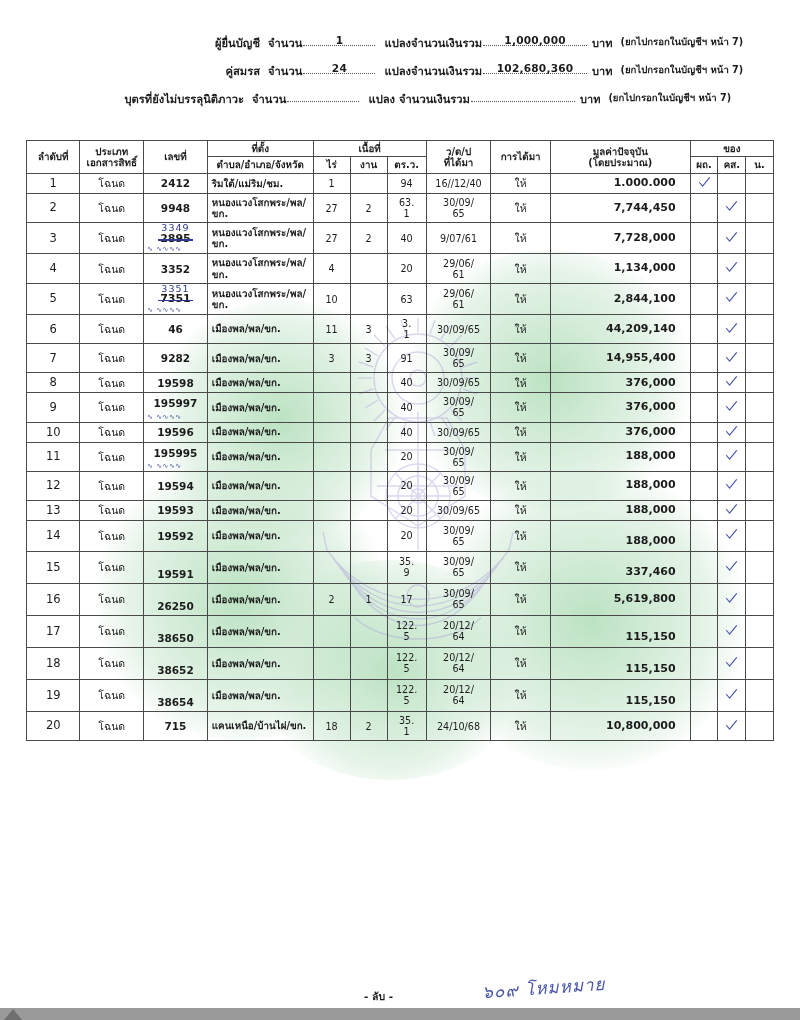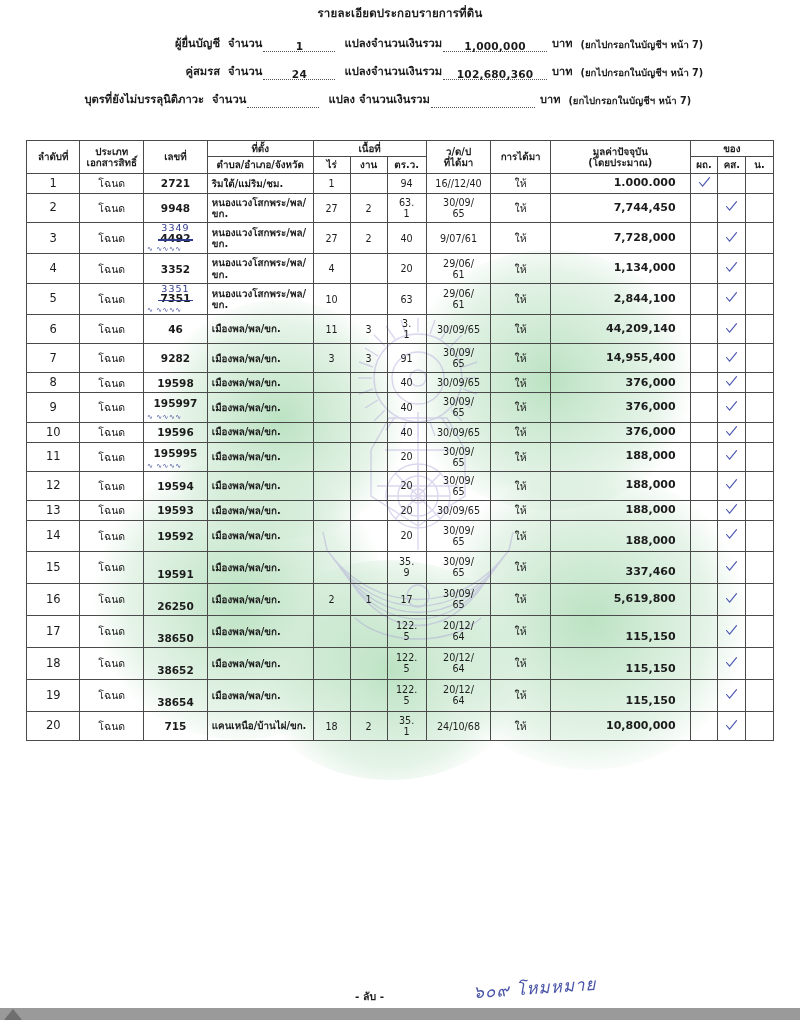--- a/index.html
+++ b/index.html
@@ -46,23 +46,24 @@
     font-size:11.5px;font-weight:bold;
     letter-spacing:.2px;
     z-index:3;
   }
   .hdr-lines{
     position:absolute;left:0;right:0;top:34px;
     z-index:3;
     font-size:11px;
   }
   .hdr-row{
-    display:flex;align-items:flex-end;
+    display:flex;align-items:flex-start;
     margin-bottom:10px;
     padding-left:60px;
+    margin-left:40px;
   }
   .hdr-label{
     width:160px;text-align:right;
     font-weight:bold;font-size:11.2px;
     white-space:nowrap;
   }
   .hdr-word{font-weight:bold;font-size:11.2px;margin-left:8px;white-space:nowrap;}
   .dotfill{
     flex:0 0 auto;
     border-bottom:1.4px dotted #555;
@@ -152,21 +153,21 @@
     letter-spacing:.5px;
     text-align:left;
     padding-left:3px;
     opacity:.95;
     line-height:1;
     margin-top:1px;
   }
 
   
   .footer{
-    position:absolute;left:3px;right:0;top:988px;
+    position:absolute;left:12px;right:0;top:988px;
     z-index:3;height:22px;
   }
   .secret{
     position:absolute;left:352px;top:0;
     font-size:10.5px;font-weight:bold;
   }
   .sign{
     position:absolute;left:470px;top:-14px;
     color:#3a46a0;
     font-family:"DejaVu Serif","Liberation Serif",serif;
@@ -259,21 +260,20 @@
         <path d="M52,274 C92,334 158,334 198,274"></path>
         <path d="M58,282 C96,340 154,340 192,282"></path>
         <circle cx="125" cy="296" r="11"></circle>
         <path d="M34,250 L30,232"></path>
           <path d="M216,250 L220,232"></path>
         <path d="M62,318 C92,346 158,346 188,318"></path>
       </g>
     </svg>
   </div>
 
-  <div class="doc-title">รายละเอียดประกอบรายการที่ดิน</div>
 
   <div class="hdr-lines">
 
     <div class="hdr-row">
       <span class="hdr-label">ผู้ยื่นบัญชี</span>
       <span class="hdr-word">จำนวน</span>
       <span class="dotfill w1">
         <span class="fillval">1</span>
       </span>
       <span class="hdr-word">แปลงจำนวนเงินรวม</span>
@@ -360,21 +360,21 @@
       </thead>
       <tbody id="tbody">
           <tr>
             <td class="cell">
               <span class="ct seq">1</span>
             </td>
             <td class="cell">
               <span class="ct">โฉนด</span>
             </td>
             <td class="cell hw-cell">
-              <span class="ct num">2721</span>
+              <span class="ct num">2412</span>
             </td>
             <td class="cell">
               <span class="ct place">ริมใต้/แม่ริม/ชม.</span>
             </td>
             <td class="cell">
               <span class="ct small">1</span>
             </td>
             <td class="cell">
               <span class="ct small"></span>
             </td>
@@ -433,21 +433,21 @@
                 </svg></span></td>
             <td class="cell"></td>
           </tr>
           <tr>
             <td class="cell">
               <span class="ct seq">3</span>
             </td>
             <td class="cell">
               <span class="ct">โฉนด</span>
             </td>
-            <td class="cell hw-cell"><span class="hw-above">3349</span><span class="struck">4492</span><span class="hw-scribble">∿&nbsp;∿∿∿∿</span></td>
+            <td class="cell hw-cell"><span class="hw-above">3349</span><span class="struck">2895</span><span class="hw-scribble">∿&nbsp;∿∿∿∿</span></td>
             <td class="cell">
               <span class="ct place">หนองแวงโสกพระ/พล/ขก.</span>
             </td>
             <td class="cell">
               <span class="ct small">27</span>
             </td>
             <td class="cell">
               <span class="ct small">2</span>
             </td>
             <td class="cell">

